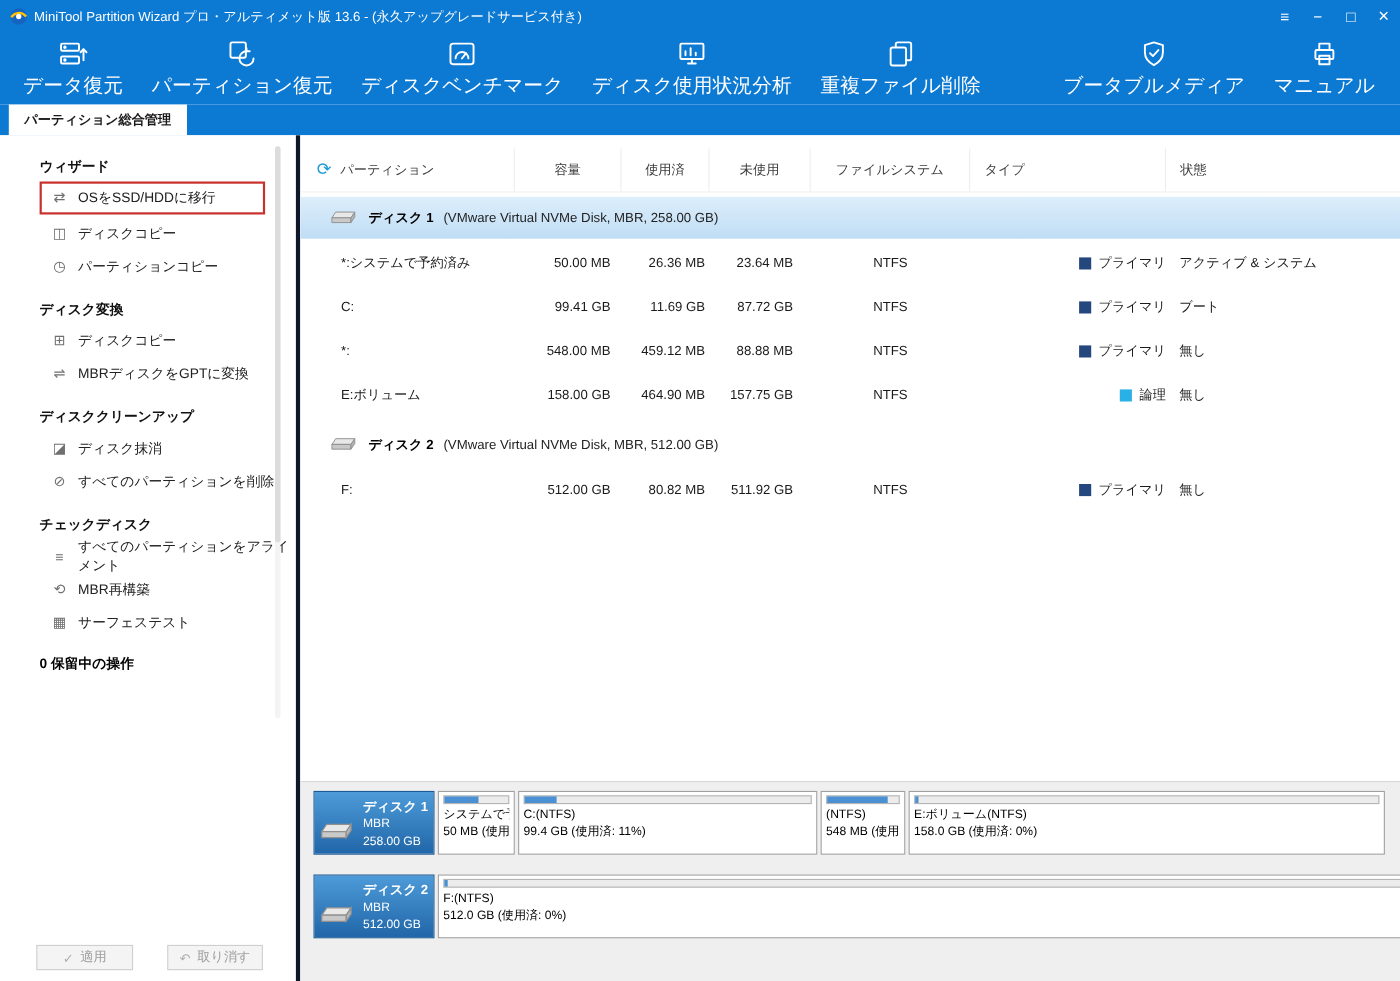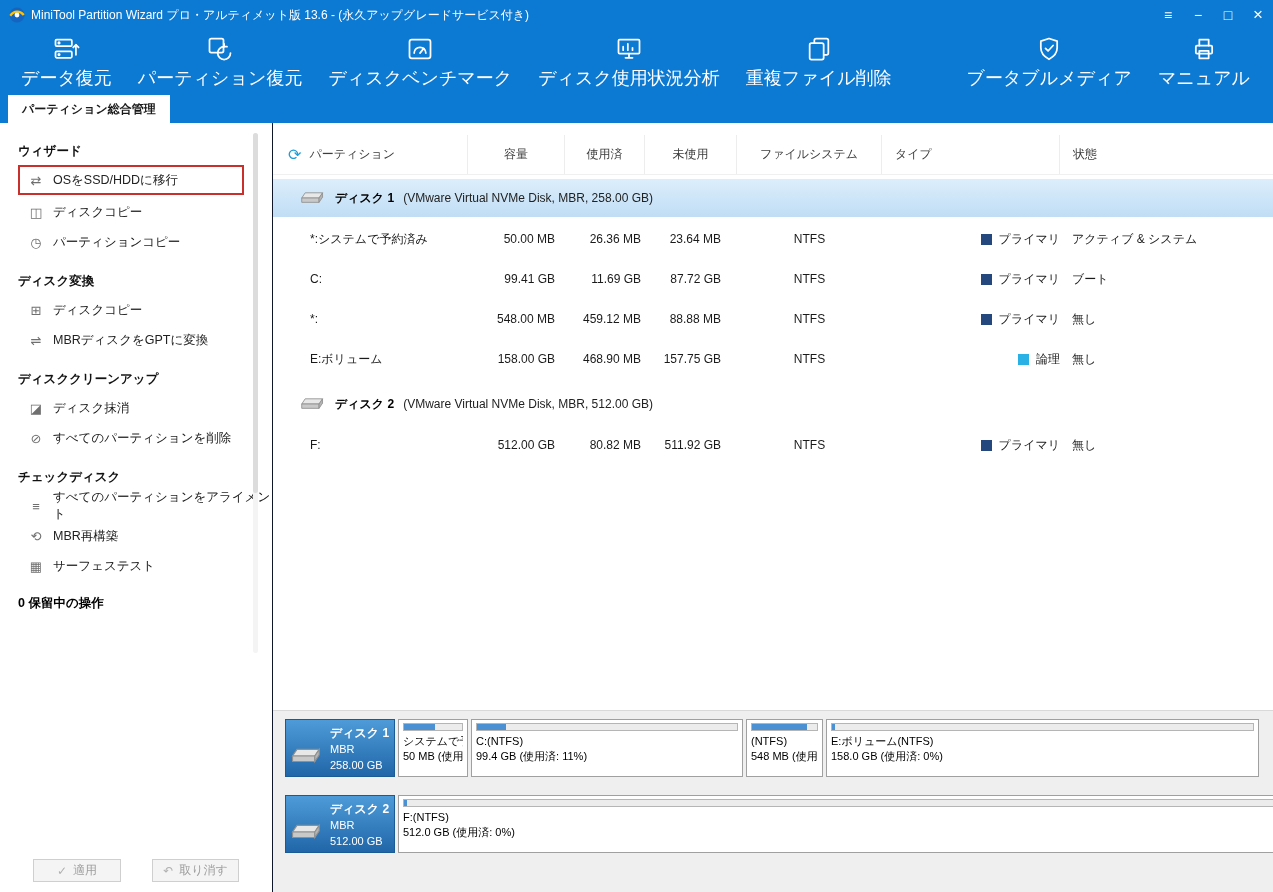--- a/index.html
+++ b/index.html
@@ -22,21 +22,21 @@
   .tb-icon { width:28px; height:28px; display:block; }
   .tb-label { font-size:18px; margin-top:3px; white-space:nowrap; }
   .tb-spacer { flex:1; }
   .tb-right { margin-right:10px; }
 
   
   .tabstrip { position:absolute; top:95px; left:0; width:100%; height:28px; background:#0c79d2; display:flex; align-items:flex-end; }
   .tab { margin-left:8px; background:#fff; color:#1a1a1a; font-size:12px; font-weight:bold; height:28px; line-height:28px; padding:0 14px; white-space:nowrap; }
 
   
-  .sidebar { position:absolute; top:123px; left:0; width:273px; bottom:0; background:#fff; border-right:1px solid #0f172a; }
+  .sidebar { position:absolute; top:123px; left:0; width:273px; bottom:0; background:#fff; border-right:4px solid #0f172a;padding-left:18px; }
   .sec-title { font-size:12.5px; font-weight:bold; color:#111; margin:16px 0 5px 18px; }
   .sec-title.first { margin-top:20px; }
   .side-item { display:flex; align-items:center; gap:9px; height:30px; padding-left:28px; font-size:12.5px; color:#222; cursor:default; }
   .si-icon { width:16px; text-align:center; color:#6f6f6f; font-size:13px; flex:0 0 auto; }
   .side-item.highlight { border:2px solid #c9302c; margin:2px 28px 2px 18px; padding-left:8px; height:30px; }
   .pending { margin:14px 0 0 18px; font-size:12.5px; font-weight:bold; color:#000; }
   .sb-track { position:absolute; top:10px; right:14px; width:5px; height:520px; background:#f4f4f4; border-radius:3px; }
   .sb-thumb { width:5px; height:360px; background:#dcdcdc; border-radius:3px; }
   .side-buttons { position:absolute; bottom:10px; left:0; width:100%; }
   .btn { position:absolute; bottom:0; height:23px; width:88px; background:#f4f4f4; border:1px solid #cfcfcf; color:#9d9d9d; font-size:12px; display:flex; align-items:center; justify-content:center; gap:6px; font-family:inherit; }
@@ -315,21 +315,21 @@
       <div class="c-type">
           <span class="sq sq-primary"></span>
           <span>プライマリ</span>
         </div>
       <div class="c-status">無し</div>
     </div>
 
     <div class="trow">
       <div class="c-name">E:ボリューム</div>
       <div class="c-cap">158.00 GB</div>
-      <div class="c-used">468.90 MB</div>
+      <div class="c-used">464.90 MB</div>
       <div class="c-unused">157.75 GB</div>
       <div class="c-fs">NTFS</div>
       <div class="c-type">
           <span class="sq sq-logical"></span>
           <span>論理</span>
         </div>
       <div class="c-status">無し</div>
     </div>
 
     <div class="diskrow plain">

